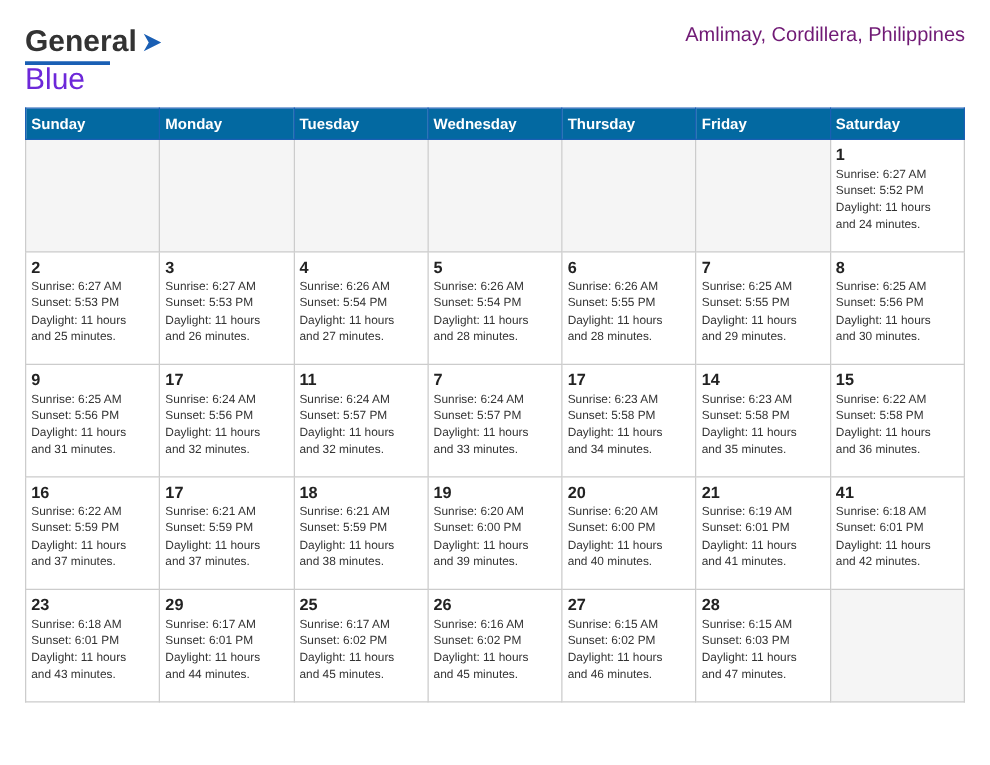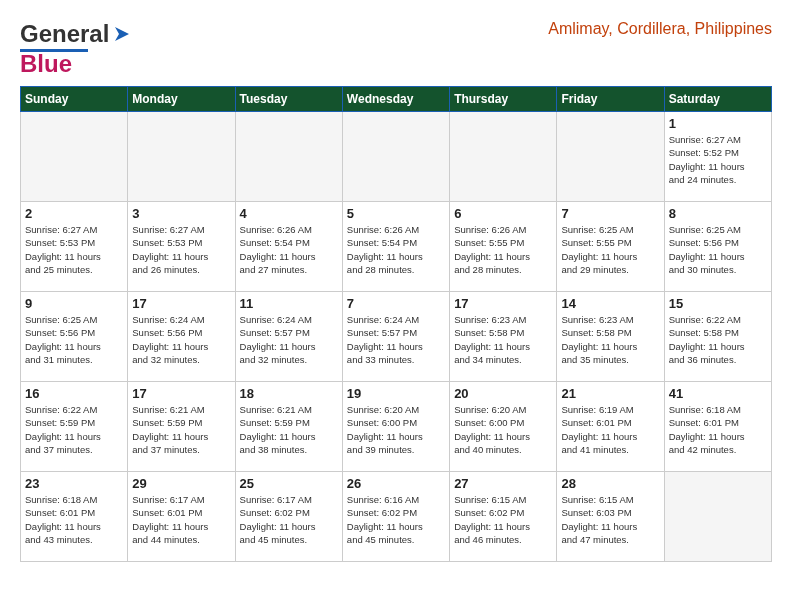--- a/index.html
+++ b/index.html
@@ -20,29 +20,29 @@
       text-align: right;
     }
     .month-title {
       font-size: 36px;
       font-weight: bold;
       color: #222;
       line-height: 1.1;
     }
     .location-title {
       font-size: 16px;
-      color: #c2410c;
+      color: #701a75;
     }
     .calendar {
       width: 100%;
       border-collapse: collapse;
       table-layout: fixed;
     }
     .calendar th {
-      background: #14532d;
+      background: #0369a1;
       color: #fff;
       font-size: 12px;
       font-weight: bold;
       padding: 5px 4px;
       text-align: left;
       border: 1px solid #1a5fb4;
     }
     .calendar td {
       border: 1px solid #ccc;
       vertical-align: top;
@@ -79,21 +79,21 @@
 <div class="header">
   <div class="logo-wrapper">
     <div>
       <div style="display:flex;align-items:center;">
         <span style="font-size:24px;font-weight:bold;color:#333;">General</span>
         <svg width="22" height="22" viewBox="0 0 22 22" style="margin-left:2px;">
           <polygon points="4,4 18,11 4,18 8,11" fill="#1a5fb4"></polygon>
         </svg>
       </div>
       <div style="background:#1a5fb4;height:3px;width:68px;margin-top:1px;"></div>
-      <div style="font-size:24px;font-weight:bold;color:#be185d;line-height:1;">Blue</div>
+      <div style="font-size:24px;font-weight:normal;color:#6d28d9;line-height:1;">Blue</div>
     </div>
   </div>
   <div class="title-block">
     <div class="location-title">Amlimay, Cordillera, Philippines</div>
   </div>
 </div>
 
 <table class="calendar">
   <thead>
     <tr>

